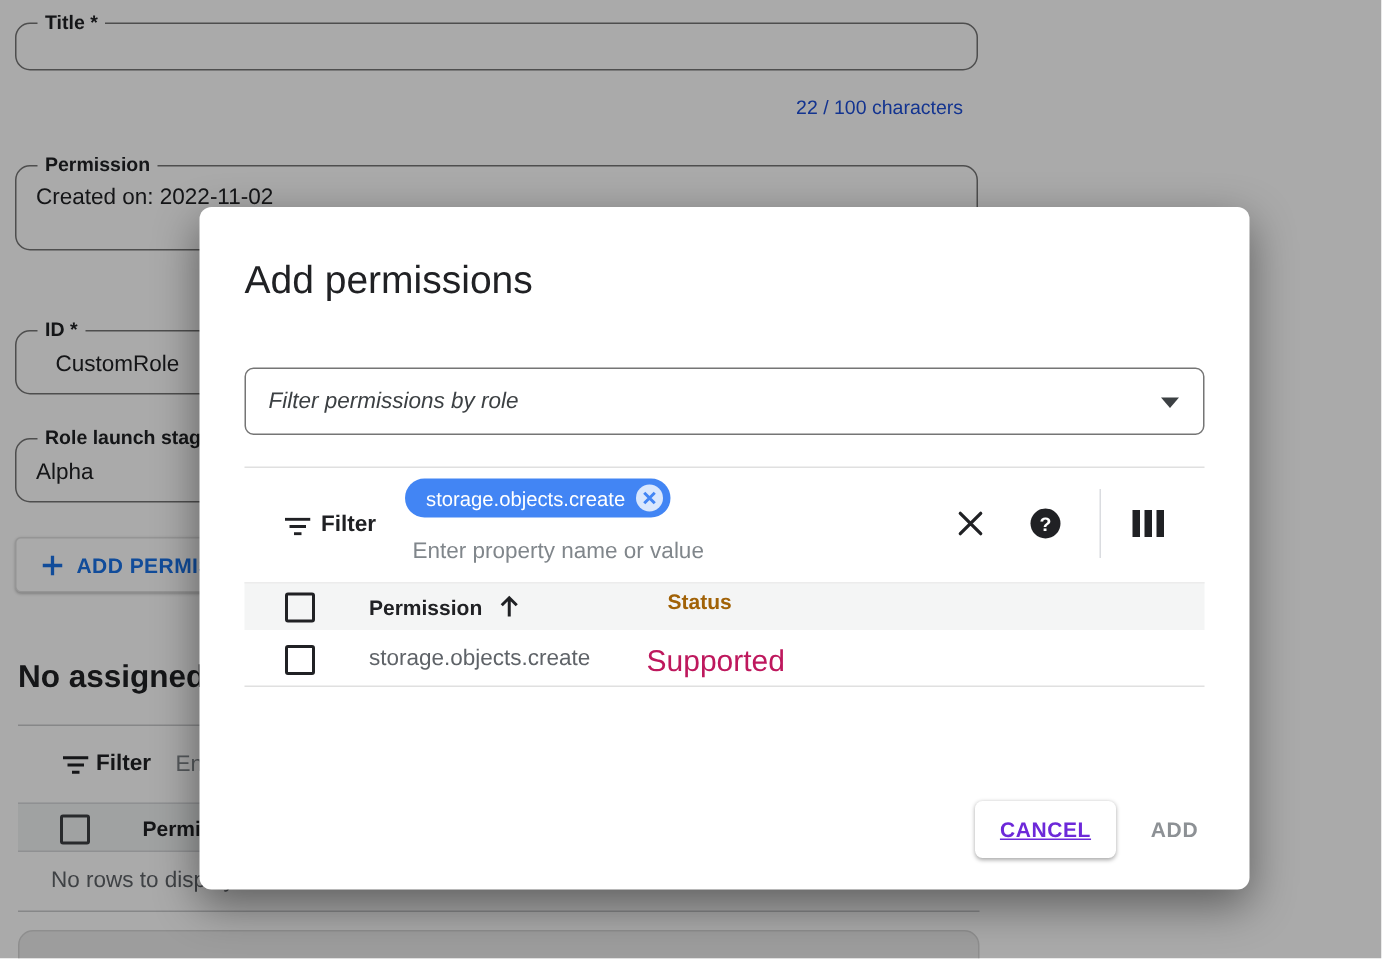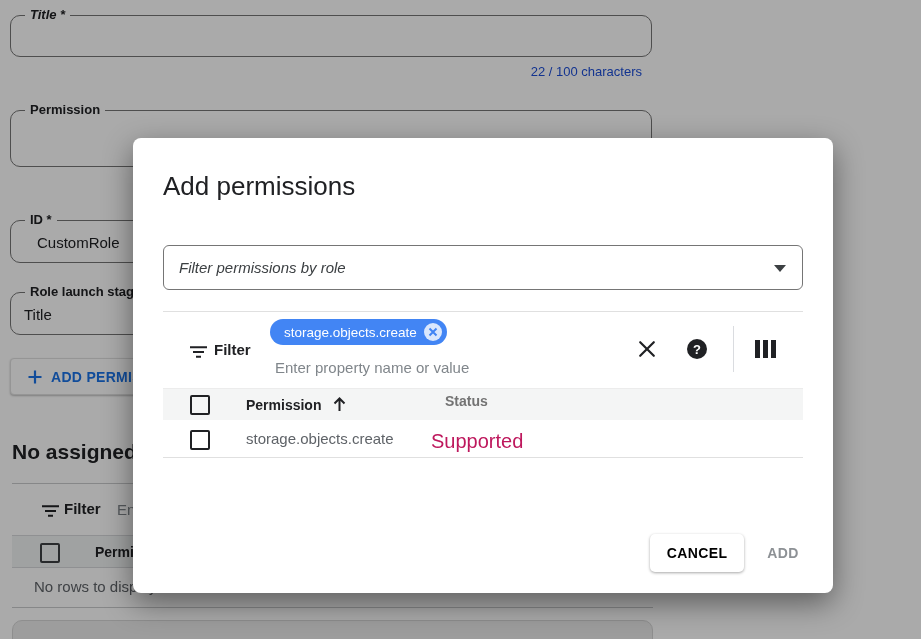--- a/index.html
+++ b/index.html
@@ -89,64 +89,65 @@
     display:flex;align-items:center;justify-content:center;font-size:13px;font-weight:700;
   }
   .v-divider{position:absolute;left:600px;top:188px;width:1px;height:46px;background:#dadce0;}
   .cols-icon{display:flex;gap:3px;}
   .cols-icon i{display:block;width:5px;height:18px;background:#202124;}
   .m-thead{
     position:absolute;left:30px;top:250px;width:640px;height:32px;background:#f4f5f5;
     border-top:1px solid #ececec;box-sizing:border-box;
   }
   .m-th-perm{position:absolute;left:83px;top:8px;font-size:14px;font-weight:700;color:#202124;}
-  .m-th-status{position:absolute;left:282px;top:4px;font-size:14px;font-weight:700;color:#737373;}
+  .m-th-status{position:absolute;left:282px;top:4px;font-size:14px;font-weight:700;color:#a16207;}
   .sort-arrow{position:absolute;left:168px;top:7px;}
   .m-row{
     position:absolute;left:30px;top:282px;width:640px;height:38px;background:#fff;
     border-bottom:1px solid #e0e0e0;box-sizing:border-box;
   }
   .m-cell-perm{position:absolute;left:83px;top:10px;font-size:15px;color:#5f6368;white-space:nowrap;}
   .m-cell-status{position:absolute;left:268px;top:10px;font-size:20px;color:#be185d;white-space:nowrap;}
   .m-checkbox{border-color:#202124;}
   .btn-cancel{
     position:absolute;left:517px;top:396px;width:94px;height:38px;
     background:#fff;border:none;border-radius:5px;box-shadow:0 1px 3px rgba(0,0,0,0.35);
-    font-family:"Liberation Sans",sans-serif;font-size:14px;font-weight:700;letter-spacing:.4px;color:#000000;
-    display:flex;align-items:center;justify-content:center;
+    font-family:"Liberation Sans",sans-serif;font-size:14px;font-weight:700;letter-spacing:.4px;color:#6d28d9;
+    display:flex;align-items:center;justify-content:center;text-decoration:underline;
   }
   .btn-add{
     position:absolute;left:624px;top:396px;width:52px;height:38px;
     background:transparent;border:none;
     font-family:Liberation Sans, sans-serif;font-size:14px;font-weight:700;letter-spacing:.4px;color:#8d9195;
     display:flex;align-items:center;justify-content:center;
   }
 </style>
 </head>
 <body>
 
 <div>
 
-  <div class="field" style="left:10px;top:15px;width:642px;height:42px;font-style:italic;">
+  <div class="field" style="left:10px;top:15px;width:642px;height:32px;">
     <span class="field-label">Title *</span>
   </div>
   <div class="counter">22 / 100 characters</div>
 
   <div class="field" style="left:10px;top:110px;width:642px;height:57px;">
     <span class="field-label">Permission</span>
+    <span class="field-value">Created on: 2022-11-02</span>
   </div>
 
   <div class="field" style="left:10px;top:220px;width:642px;height:43px;">
     <span class="field-label">ID *</span>
     <span class="field-value" style="top:13px;margin-left:13px;">CustomRole</span>
   </div>
 
   <div class="field" style="left:10px;top:292px;width:642px;height:43px;">
     <span class="field-label">Role launch stage</span>
-    <span class="field-value" style="top:13px;">Title</span>
+    <span class="field-value" style="top:13px;">Alpha</span>
   </div>
 
   <div class="tonal-btn">
     <span style="display:flex;">
       <svg width="16" height="16" viewBox="0 0 16 16">
           <path d="M8 1.5v13M1.5 8h13" stroke="#1a73e8" stroke-width="2.2" fill="none"></path>
         </svg>
     </span>
     <span>ADD PERMISSIONS</span>
   </div>

